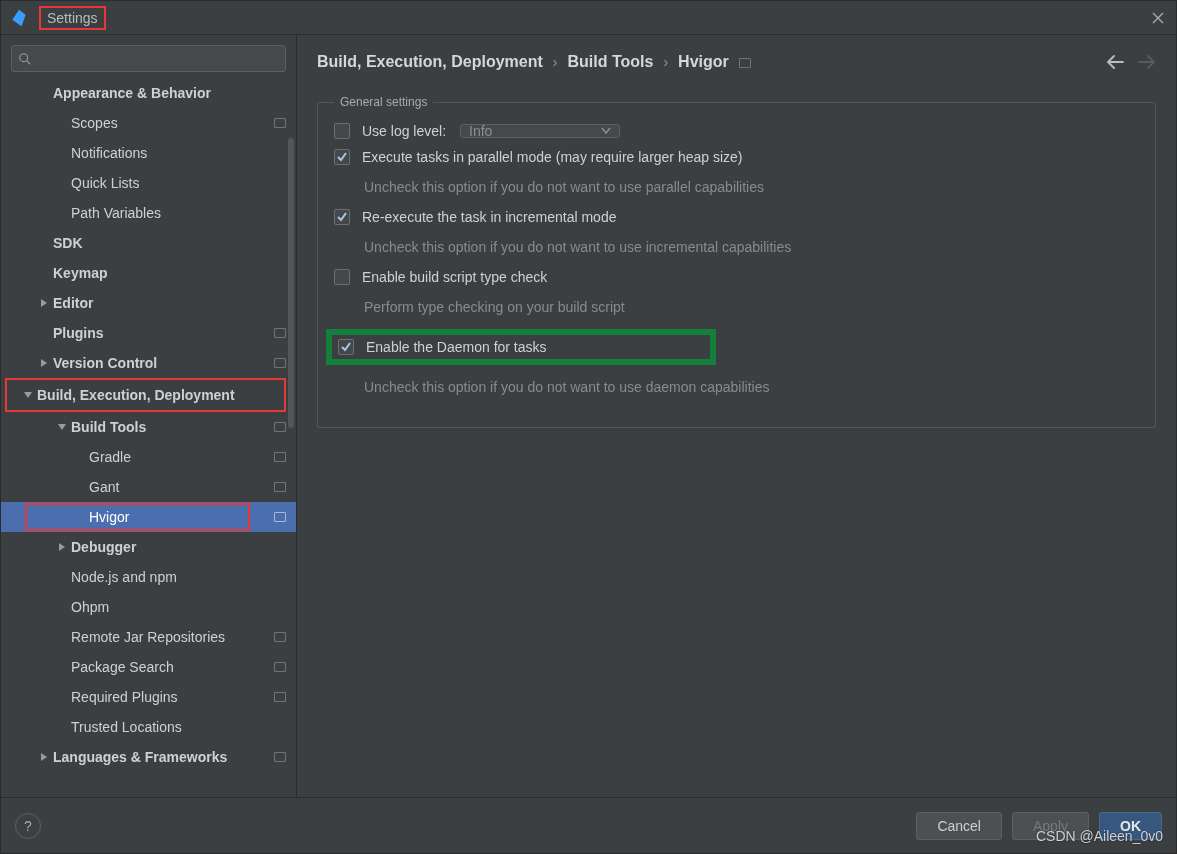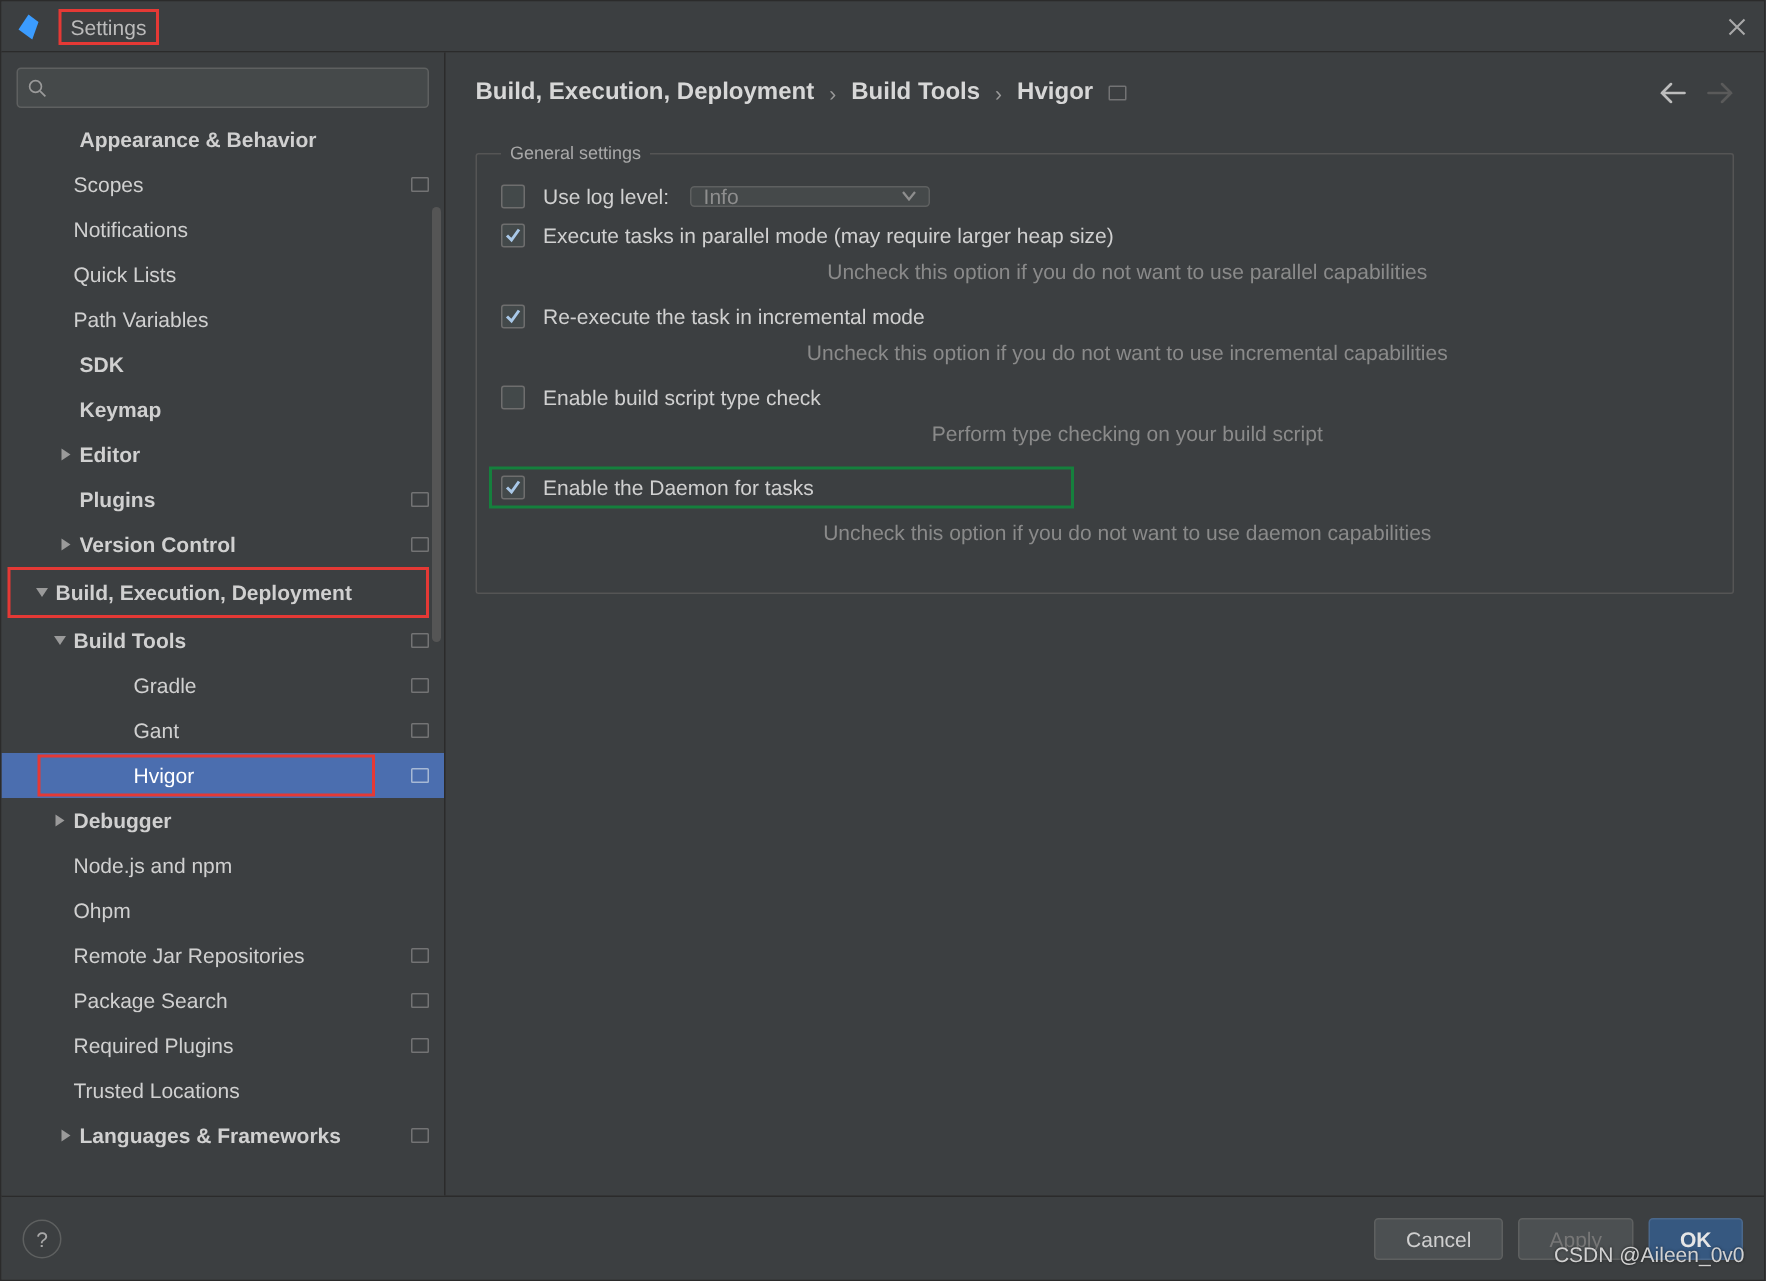--- a/index.html
+++ b/index.html
@@ -112,21 +112,21 @@
   .tree-item .lbl { flex: 1; white-space: nowrap; overflow: hidden; }
   .tree-item.bold .lbl { font-weight: 600; }
   .proj-icon {
     width: 12px; height: 10px;
     border: 1px solid #8a8a8a;
     border-radius: 1px;
     margin-left: 4px;
     opacity: 0.7;
   }
   .tree-item.depth1 { padding-left: 36px; }
-  .tree-item.depth2 { padding-left: 32px; }
+  .tree-item.depth2 { padding-left: 54px; }
   .tree-item.depth3 { padding-left: 72px; }
   .tree-redwrap {
     border: 2px solid #e53935;
     margin: 0 10px 0 4px;
   }
   .content {
     flex: 1;
     background: #3c3f41;
     display: flex;
     flex-direction: column;
@@ -164,38 +164,37 @@
     padding: 0 6px;
   }
   .opt-row {
     display: flex;
     align-items: center;
     margin-bottom: 8px;
   }
   .opt-desc {
     color: #8a8a8a;
     font-size: 14px;
-    margin: 2px 0 14px 30px;
-    text-align: center;
+    margin: 14px 0 14px 30px;
   }
   .chk {
     width: 16px; height: 16px;
     border: 1px solid #6e6e6e;
     border-radius: 2px;
     margin-right: 12px;
     display: flex; align-items: center; justify-content: center;
     background: #43494a;
     flex-shrink: 0;
   }
   .chk.checked { background: #43494a; }
   .chk.checked svg { display: block; }
   .chk svg { display: none; }
   .opt-label { color: #d0d0d0; }
   .red-opt {
-    border: 2px solid #15803d;
+    border: 6px solid #15803d;
     padding: 4px 6px;
     display: inline-flex;
     align-items: center;
     margin-left: -8px;
   }
   .select {
     display: inline-flex;
     align-items: center;
     border: 1px solid #5e6060;
     background: #45494a;

